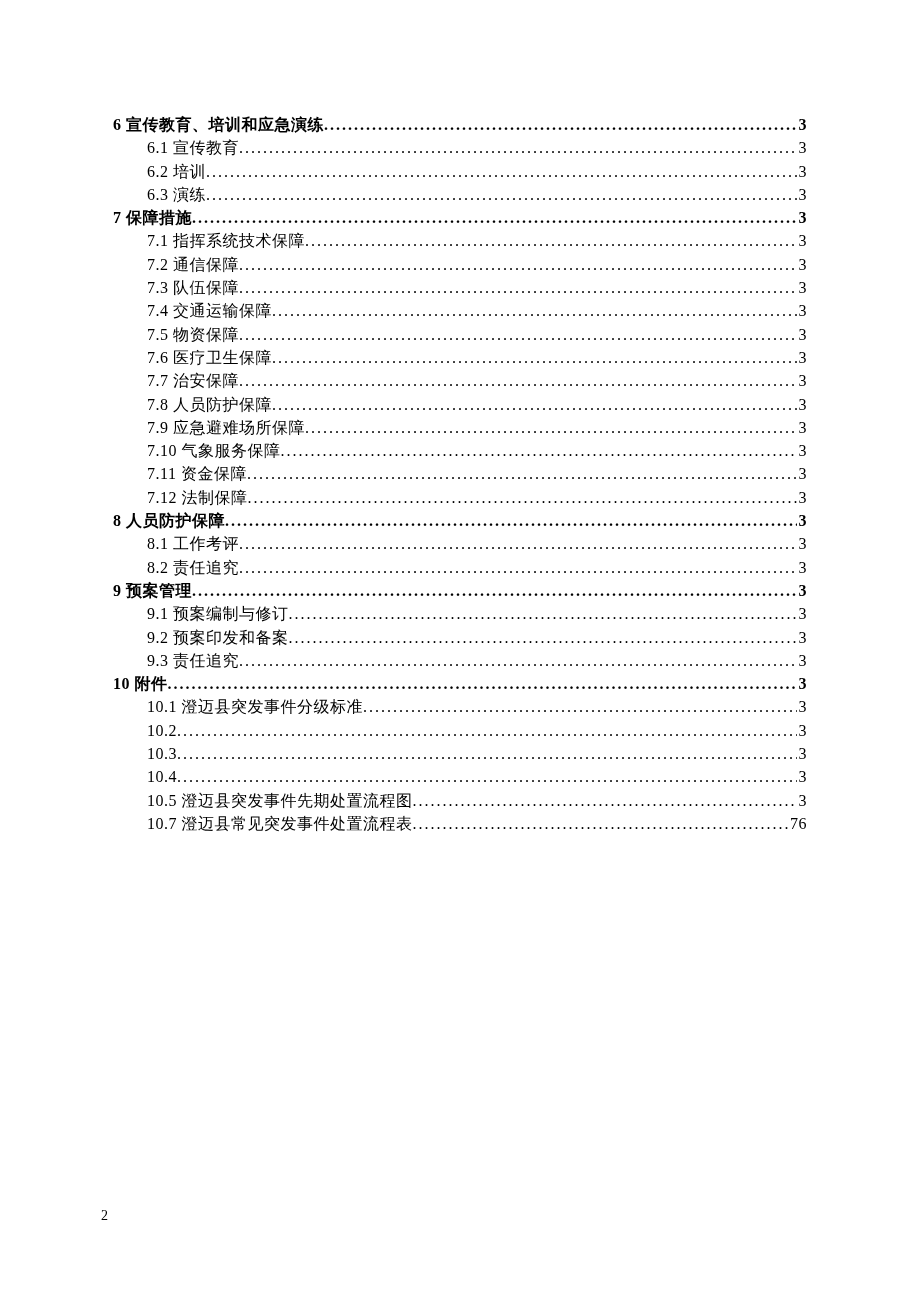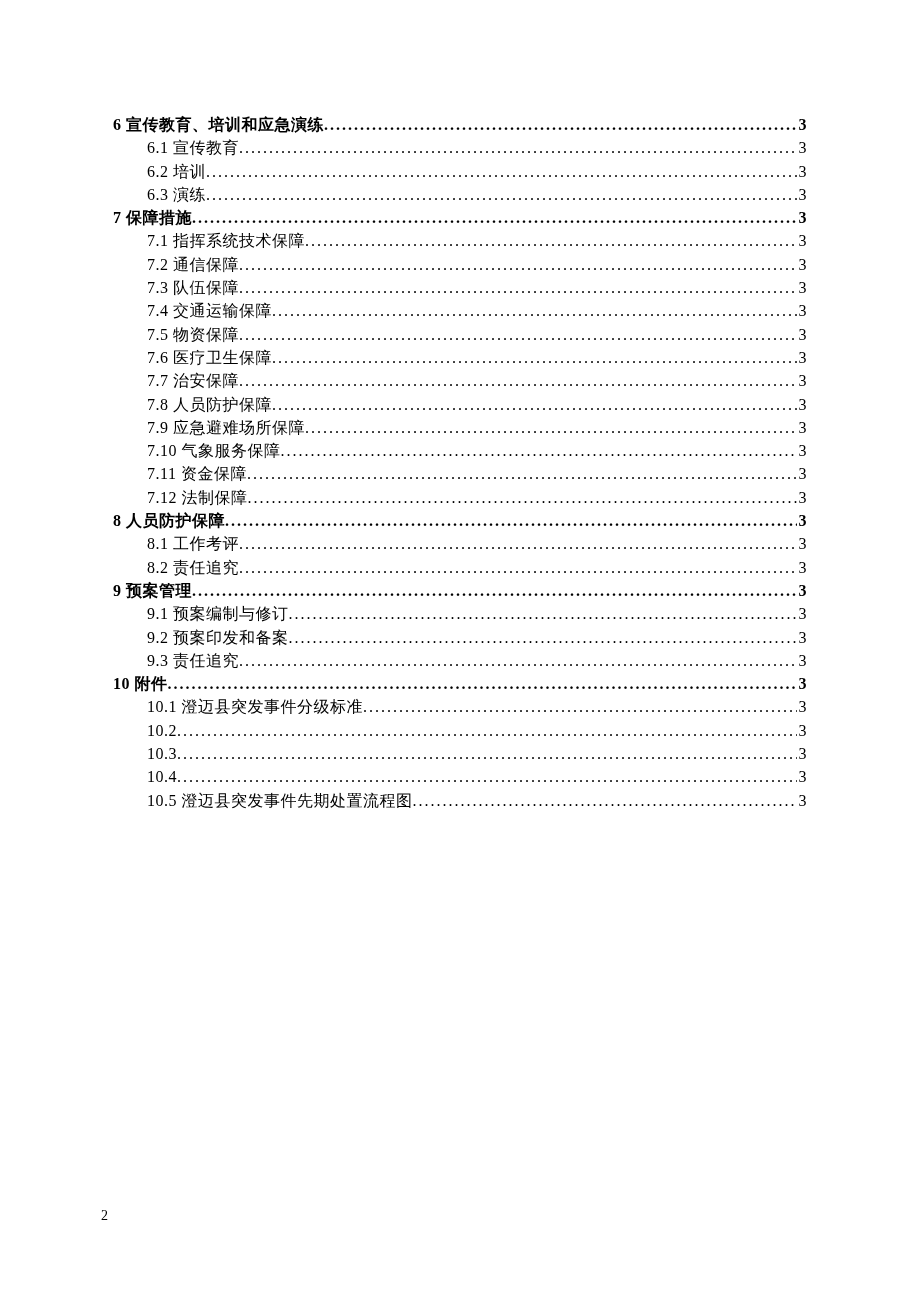--- a/index.html
+++ b/index.html
@@ -231,16 +231,22 @@
         <span class="toc-number">10.4</span>
         <span class="toc-dots"></span>
         <span class="toc-page">3</span>
       </div>
       <div class="toc-entry level-2">
         <span class="toc-number">10.5</span>
         <span class="toc-title"> 澄迈县突发事件先期处置流程图</span>
         <span class="toc-dots"></span>
         <span class="toc-page">3</span>
       </div>
+      <div class="toc-entry level-2">
+        <span class="toc-number">10.7</span>
+        <span class="toc-title"> 澄迈县常见突发事件处置流程表</span>
+        <span class="toc-dots"></span>
+        <span class="toc-page">76</span>
+      </div>
     </div>
 </div>
 
 <div class="page-number">2</div>
 
 </body></html>

